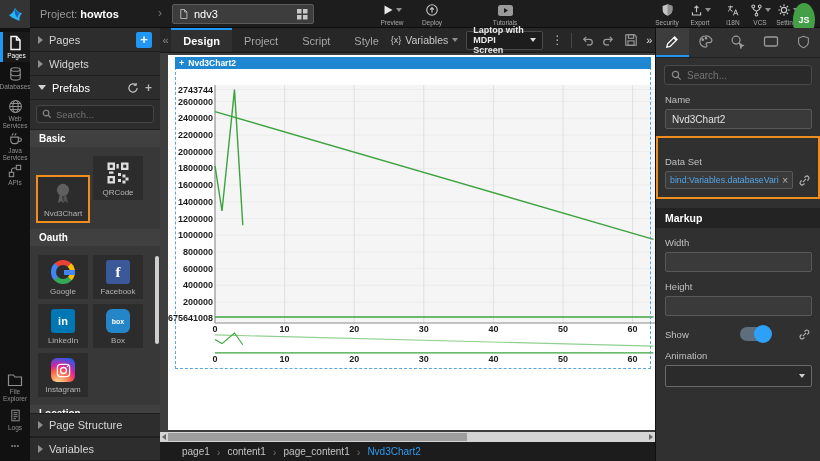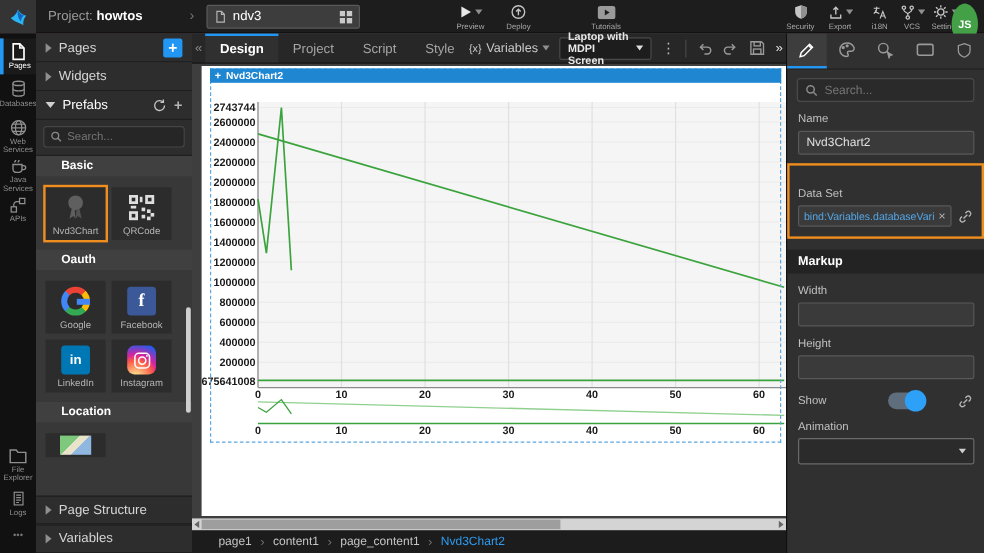--- a/index.html
+++ b/index.html
@@ -6,21 +6,21 @@
   html,body { width:820px; height:461px; overflow:hidden; background:#1b1b1b;
               font-family:"Liberation Sans", sans-serif; }
   #root { position:relative; width:820px; height:461px; background:#f9a8d4; }
 
   
   #topbar { position:absolute; left:0; top:0; width:820px; height:28px; background:#1d1d1d; border-bottom:1px solid #0c0c0c; }
   #logo { position:absolute; left:0; top:0; width:30px; height:28px; background:#343434; display:flex; align-items:center; justify-content:center; }
   .proj { position:absolute; left:40px; top:8px; font-size:11px; color:#9a9a9a; }
   .proj b { color:#ffffff; font-weight:bold; }
   .tb-chev { position:absolute; left:158px; top:6px; color:#777; font-size:12px; }
-  #page-tab { position:absolute; left:172px; top:4px; width:128px; height:20px; background:#3d3d3d; border:1px solid #5a5a5a; border-radius:2px; display:flex; align-items:center; padding:0 5px; gap:5px; }
+  #page-tab { position:absolute; left:172px; top:4px; width:142px; height:20px; background:#3d3d3d; border:1px solid #5a5a5a; border-radius:2px; display:flex; align-items:center; padding:0 5px; gap:5px; }
   #page-tab .tab-label { color:#fff; font-size:11px; flex:1; }
   .tb-item { position:absolute; top:3px; width:44px; display:flex; flex-direction:column; align-items:center; color:#b5b5b5; }
   .tb-item .ic-row { height:14px; display:flex; align-items:center; gap:2px; }
   .tb-item .lbl { font-size:6.5px; margin-top:2px; color:#a8a8a8; white-space:nowrap; }
   .caret-dn { width:0; height:0; border-left:3px solid transparent; border-right:3px solid transparent; border-top:4px solid #8f8f8f; }
   #avatar { position:absolute; left:793px; top:3px; width:22px; height:34px; border-radius:50%; background:#43a047; color:#fff; font-size:9px; font-weight:bold; display:flex; align-items:center; justify-content:center; }
 
   
   #rail { position:absolute; left:0; top:28px; width:30px; height:433px; background:#111; }
   .rail-item { position:absolute; left:0; width:30px; display:flex; flex-direction:column; align-items:center; color:#8f8f8f; }
@@ -33,26 +33,26 @@
   .accordion { height:24px; display:flex; align-items:center; gap:6px; padding:0 8px; border-bottom:1px solid #1f1f1f; background:#2d2d2d; color:#d6d6d6; font-size:11px; }
   .tri-r { width:0; height:0; border-top:4px solid transparent; border-bottom:4px solid transparent; border-left:5px solid #8f8f8f; }
   .tri-d { width:0; height:0; border-left:4px solid transparent; border-right:4px solid transparent; border-top:5px solid #d0d0d0; }
   .acc-sp { flex:1; }
   .plus-blue { width:16px; height:16px; background:#2196f3; border-radius:2px; color:#fff; font-size:13px; line-height:15px; text-align:center; font-weight:bold; }
   .mini-ic { color:#b5b5b5; font-size:12px; }
   #lp-search { padding:5px 6px 6px; border-bottom:1px solid #1f1f1f; }
   #lp-search .sbox { height:18px; background:#262626; border:1px solid #454545; border-radius:3px; display:flex; align-items:center; padding:0 5px; gap:4px; }
   #lp-search input { flex:1; min-width:0; background:transparent; border:none; outline:none; color:#bbb; font-size:9.5px; font-family:inherit; }
   #lp-content { background:#383838; height:100%; }
-  .grp-hdr { height:17px; line-height:17px; background:#404040; color:#fff; font-size:10px; font-weight:bold; padding-left:21px; }
+  .grp-hdr { height:17px; line-height:17px; background:#404040; color:#fff; font-size:10px; font-weight:bold; padding-left:9px; }
   .tile-grid { display:flex; flex-wrap:wrap; gap:5px; padding:9px 8px 8px; }
   .tile { width:50px; height:44px; background:#2c2c2c; display:flex; flex-direction:column; align-items:center; justify-content:flex-end; padding-bottom:3px; position:relative; }
   .tile .ticon { position:absolute; top:5px; left:0; right:0; display:flex; justify-content:center; }
   .tile .tlbl { font-size:8px; color:#b5b5b5; white-space:nowrap; }
-  .tile.selected { outline:2px solid #ef8e1e; }
+  .tile.selected { outline:2px solid #ef8e1e;margin-top:21px; }
   .brand { width:24px; height:24px; border-radius:3px; display:flex; align-items:center; justify-content:center; color:#fff; font-weight:bold; }
   .fb { background:#3b5998; font-size:15px; font-family:"Liberation Serif", serif; }
   .li { background:#0077b5; font-size:11px; }
   .bx { background:#2486c8; border-radius:6px; font-size:7px; }
   .ig { background:radial-gradient(circle at 30% 110%, #fdf497 0%, #fd5949 45%, #d6249f 60%, #285aeb 90%); border-radius:6px; }
   .gg { position:relative; width:24px; height:24px; border-radius:50%; background:conic-gradient(from -45deg, #ea4335 0 90deg, #fbbc05 90deg 180deg, #34a853 180deg 270deg, #4285f4 270deg 360deg); }
   .gg::after { content:""; position:absolute; left:5px; top:5px; width:14px; height:14px; border-radius:50%; background:#2c2c2c; }
   .gg .gbar { position:absolute; right:0px; top:10px; width:11px; height:5px; background:#4285f4; z-index:2; }
   .map-tile { width:50px; height:18px; background:linear-gradient(135deg,#7ec97e 0 40%, #e8e3c9 40% 60%, #8fb7e0 60% 100%); }
   #lp-scrollthumb { position:absolute; right:1px; top:228px; width:4px; height:88px; background:#cfcfcf; border-radius:2px; }
@@ -367,20 +367,26 @@
           <span class="ticon">
               <span class="brand fb">f</span>
             </span>
           <span class="tlbl">Facebook</span>
         </div>
         <div class="tile">
           <span class="ticon">
               <span class="brand li">in</span>
             </span>
           <span class="tlbl">LinkedIn</span>
+        </div>
+        <div class="tile">
+          <span class="ticon">
+              <span class="brand bx">box</span>
+            </span>
+          <span class="tlbl">Box</span>
         </div>
         <div class="tile">
           <span class="ticon">
               <span class="brand ig">
                 <svg class="ic" width="15" height="15" viewBox="0 0 16 16" fill="none" stroke="#fff" stroke-width="1.4">
                   <rect x="1.5" y="1.5" width="13" height="13" rx="3.5"></rect>
                   <circle cx="8" cy="8" r="3.2"></circle>
                   <circle cx="12.2" cy="3.8" r="0.8" fill="#fff" stroke="none"></circle>
                 </svg>
               </span>

